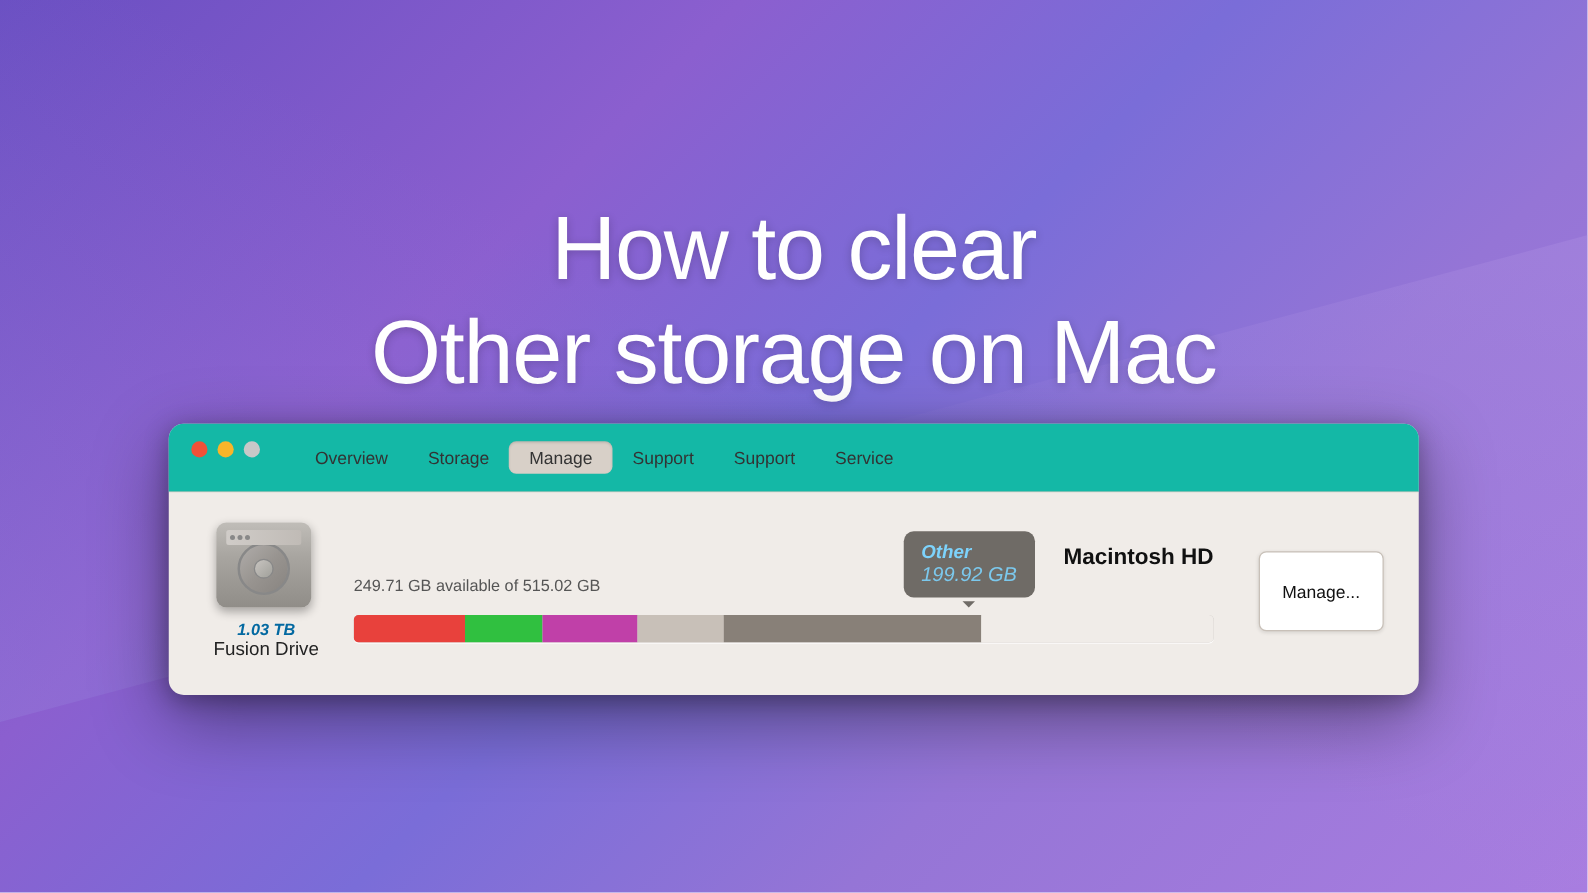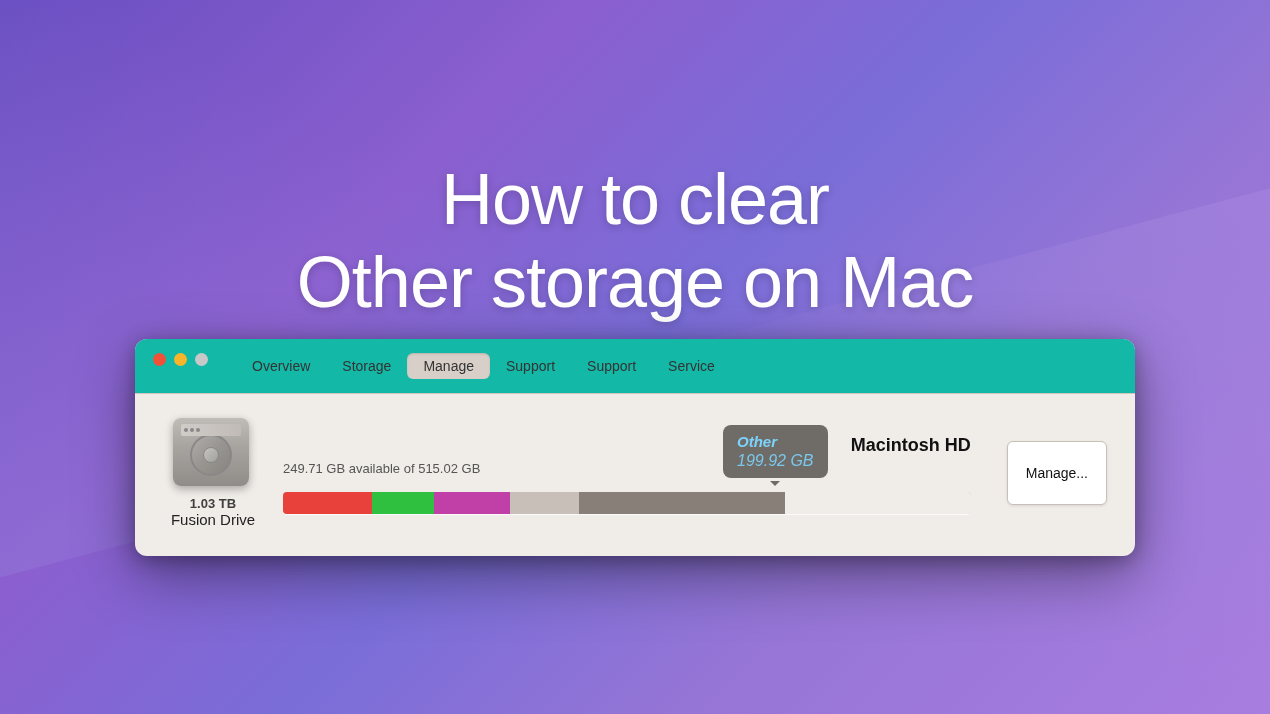--- a/index.html
+++ b/index.html
@@ -202,21 +202,22 @@
     }
 
     .drive-size-label {
       text-align: center;
       margin-top: 6px;
     }
 
     .drive-size-label .size {
       font-size: 13px;
       font-weight: 600;
-      color: #404040;
+      color: #0369a1;
+      font-style: italic;
     }
 
     .drive-size-label .type {
       font-size: 15px;
       font-weight: 400;
       color: #222;
     }
 
     .drive-name {
       font-size: 18px;

